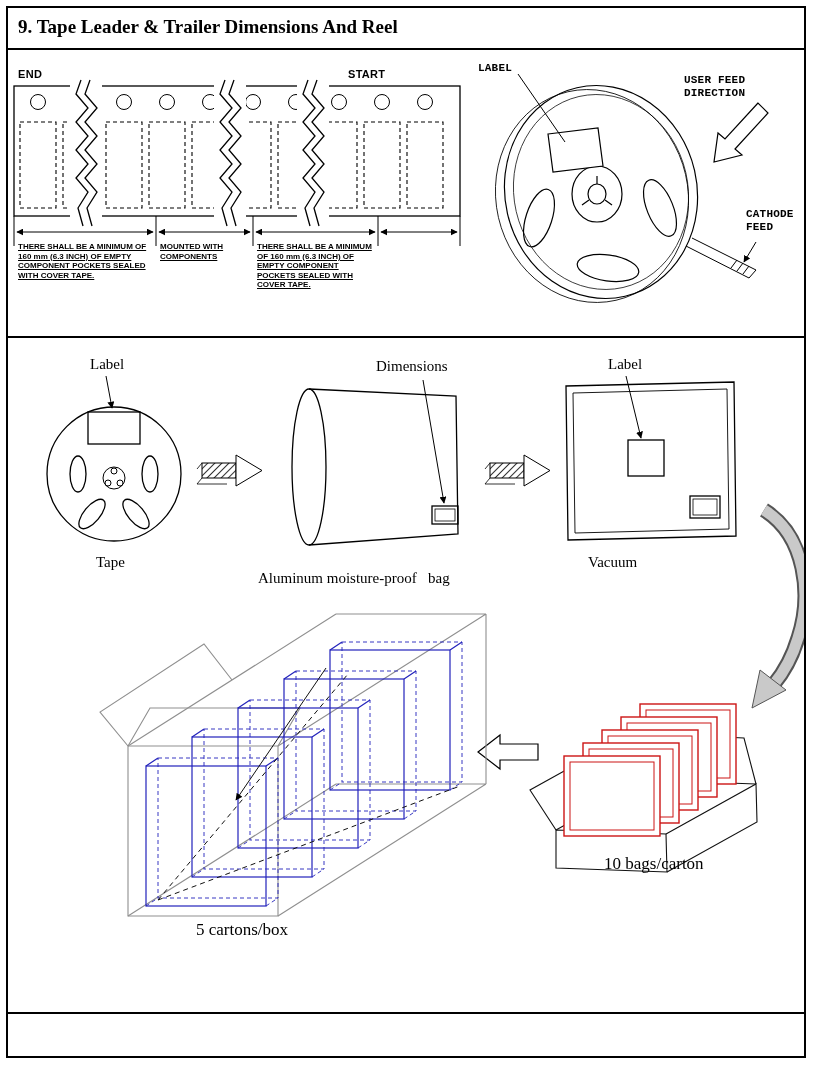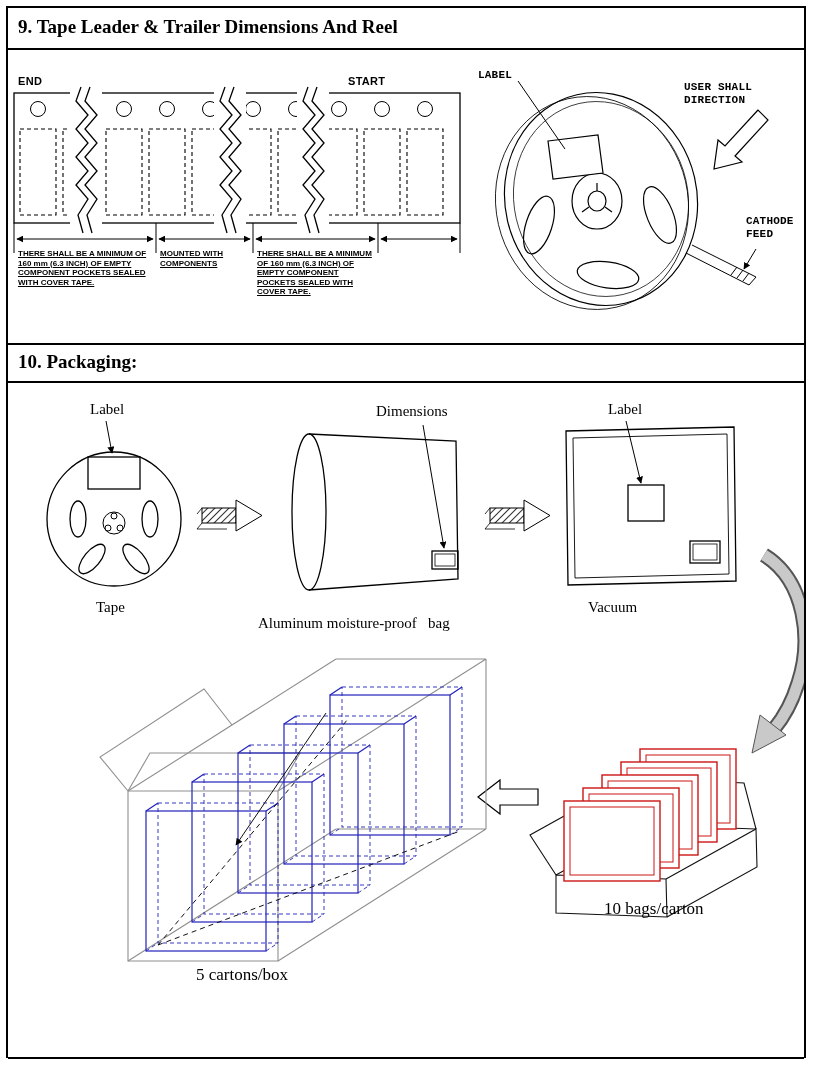--- a/index.html
+++ b/index.html
@@ -5,21 +5,21 @@
   html,body{margin:0;padding:0;background:#fff;}
   .page{position:relative;width:816px;height:1068px;background:#fff;overflow:hidden;
         font-family:"Liberation Serif",serif;color:#000;}
   .frame{position:absolute;left:6px;top:6px;width:800px;height:1052px;border:2px solid #000;
          box-sizing:border-box;display:flex;flex-direction:column;}
   .trow{flex:none;height:42px;border-bottom:2px solid #000;box-sizing:border-box;
         font-weight:bold;font-size:19px;line-height:38px;padding-left:10px;
         font-family:"Liberation Serif",serif;}
   .trow.t10{height:38px;line-height:34px;}
   .figure{position:relative;flex:none;border-bottom:2px solid #000;box-sizing:border-box;overflow:hidden;background:#fff;}
-  .s9{height:288px;margin-top:7px;}
+  .s9{height:288px;}
   .s10{height:676px;}
   .strip{flex:1;}
   svg{position:absolute;left:0;top:0;}
   .endlbl{position:absolute;font:bold 11px "Liberation Sans",sans-serif;letter-spacing:.3px;}
   .s9tag{position:absolute;font:bold 11px "Liberation Mono",monospace;letter-spacing:.2px;line-height:13px;}
   .note{position:absolute;top:192px;font:bold 8px/9.5px "Liberation Sans",sans-serif;text-decoration:underline;}
   .ann{position:absolute;font:15px "Liberation Serif",serif;white-space:pre;}
   .cap{position:absolute;font:15px "Liberation Serif",serif;white-space:pre;}
   .cap.big{font-size:17px;}
 </style>
@@ -108,27 +108,24 @@
           <line x1="748" y1="192" x2="736" y2="212" stroke-width="1" marker-end="url(#mA)"></line>
         </g>
       </svg>
 
       <div class="endlbl" style="left:10px;top:18px">END</div>
       <div class="endlbl" style="left:340px;top:18px">START</div>
       <div class="note" style="left:10px;width:134px">THERE SHALL BE A MINIMUM OF 160 mm (6.3 INCH) OF EMPTY COMPONENT POCKETS SEALED WITH COVER TAPE.</div>
       <div class="note" style="left:152px;width:88px">MOUNTED WITH COMPONENTS</div>
       <div class="note" style="left:249px;width:116px">THERE SHALL BE A MINIMUM OF 160 mm (6.3 INCH) OF EMPTY COMPONENT POCKETS SEALED WITH COVER TAPE.</div>
       <div class="s9tag" style="left:470px;top:12px">LABEL</div>
-      <div class="s9tag" style="left:676px;top:24px;width:82px">USER SHALL DIRECTION</div>
+      <div class="s9tag" style="left:676px;top:24px;width:82px">USER FEED DIRECTION</div>
       <div class="s9tag" style="left:738px;top:158px;width:64px">CATHODE FEED</div>
     </div>
 
-    <div class="trow t10">
-      <span>10. Packaging:</span>
-    </div>
 
     <div class="figure s10">
       <svg width="796" height="674" viewBox="0 0 796 674">
         <defs>
           <marker id="mB" viewBox="0 0 10 10" refX="9" refY="5" markerWidth="7" markerHeight="7" orient="auto-start-reverse">
             <path d="M0,0 L10,5 L0,10 z" fill="#000"></path>
           </marker>
           <pattern id="hatch" width="5" height="5" patternUnits="userSpaceOnUse" patternTransform="rotate(45)">
             <rect width="5" height="5" fill="#fff"></rect>
             <line x1="0" y1="0" x2="0" y2="5" stroke="#000" stroke-width="1.6"></line>

